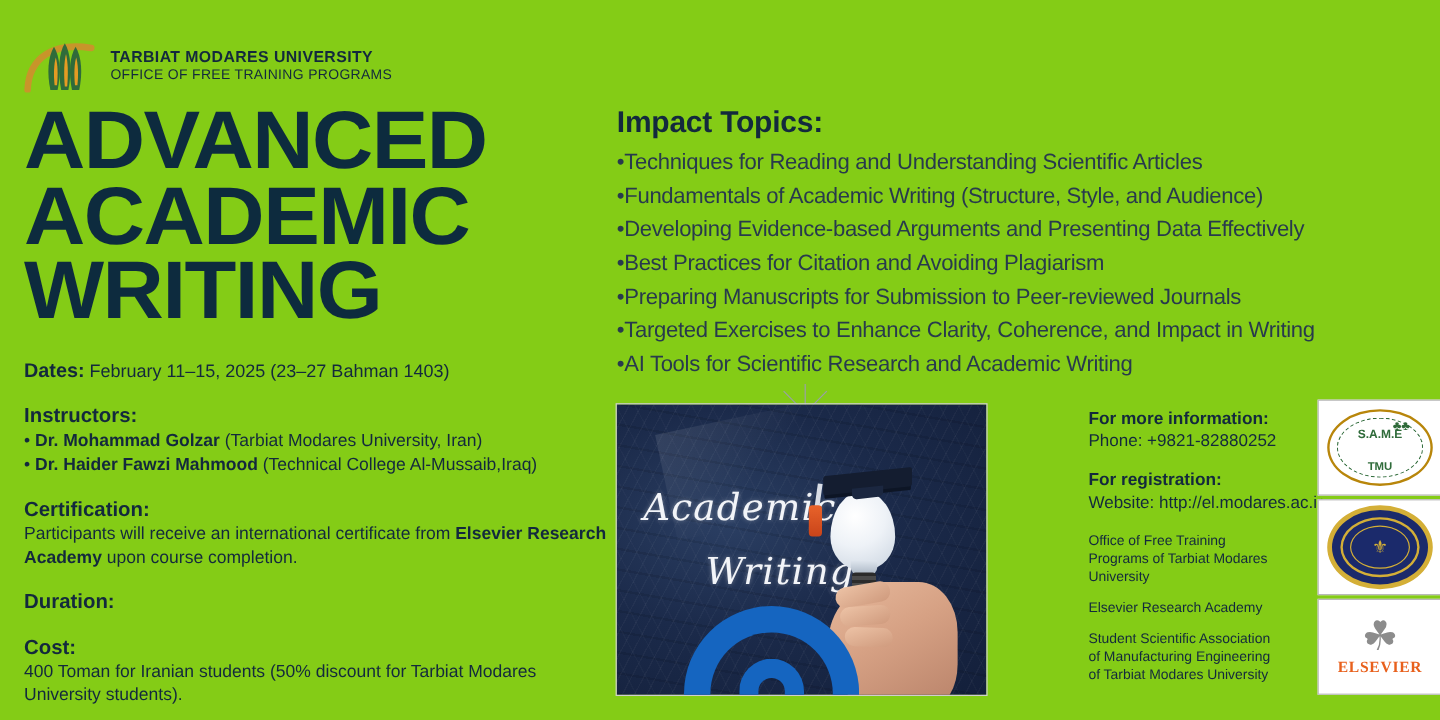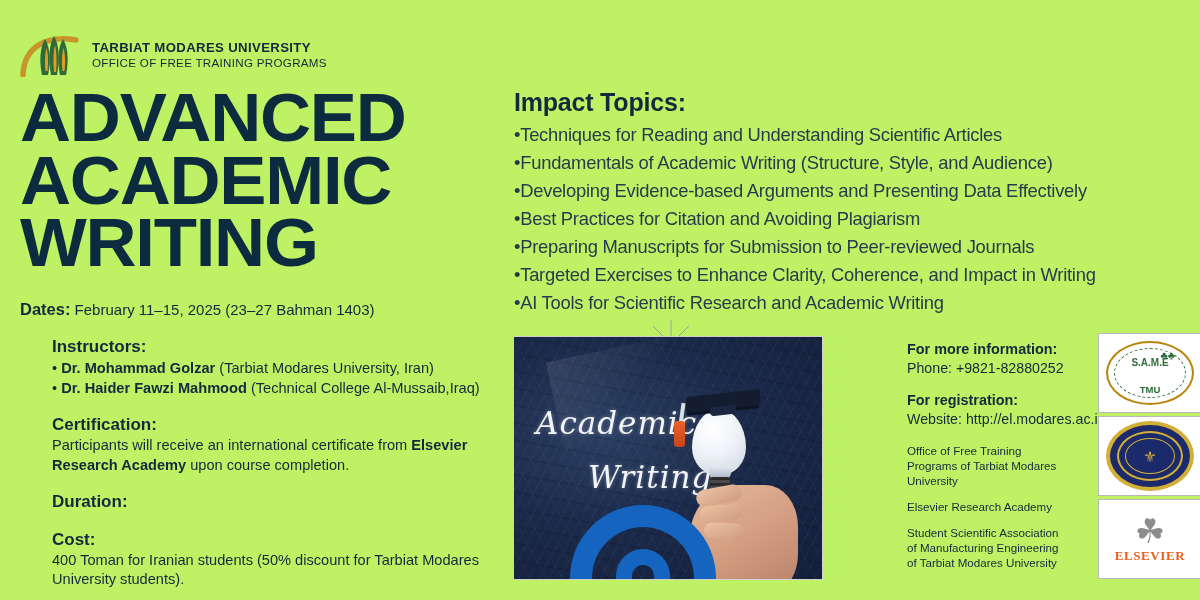--- a/index.html
+++ b/index.html
@@ -11,21 +11,21 @@
     width: 1200px;
     height: 600px;
     position: relative;
     overflow: hidden;
     font-family: "Liberation Sans", sans-serif;
     color: #13293d;
   }
   .poster {
     position: absolute;
     inset: 0;
-    background: #bef264;
+    background: #84cc16;
   }
 
   
   .left-col {
     position: absolute;
     left: 20px;
     top: 30px;
     width: 492px;
   }
 
@@ -70,21 +70,21 @@
   }
   .main-title div { white-space: nowrap; }
 
   .dates-line {
     margin-top: 24px;
     font-size: 15px;
     line-height: 1.35;
   }
   .dates-line b { font-size: 16.5px; }
 
-  .block { margin-top: 16px; margin-left: 32px; }
+  .block { margin-top: 16px; }
   .block-head {
     font-size: 17px;
     font-weight: bold;
     line-height: 1.3;
   }
   .block-body {
     font-size: 14.6px;
     line-height: 1.32;
   }
   .instr-item { font-size: 14.6px; line-height: 1.38; }

